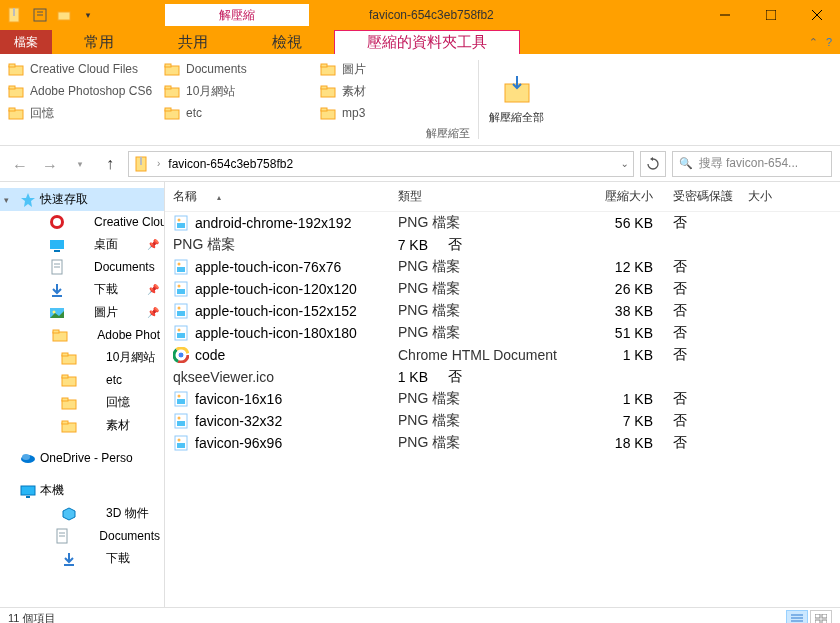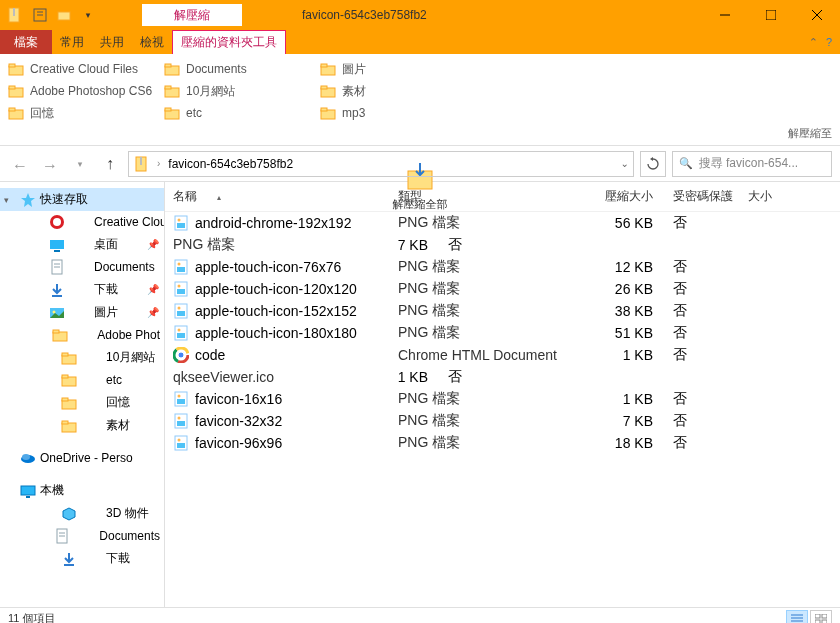--- a/index.html
+++ b/index.html
@@ -3,33 +3,33 @@
 <meta charset="utf-8">
 <style>
 * { margin: 0; padding: 0; box-sizing: border-box; font-family: "Microsoft JhengHei", "Segoe UI", sans-serif; }
 body { width: 840px; height: 623px; overflow: hidden; background: #fff; }
 
 .titlebar { height: 30px; background: #ffa000; display: flex; align-items: center; }
 .titlebar-left { display: flex; align-items: center; gap: 6px; padding-left: 6px; }
 .titlebar-icon { width: 16px; height: 16px; display: flex; align-items: center; justify-content: center; }
 .qat { display: flex; gap: 8px; margin-left: 4px; }
 .qat-btn { width: 16px; height: 16px; display: flex; align-items: center; justify-content: center; }
-.titlebar-tab { margin-left: 40px; height: 22px; background: #fff; padding: 2px 32px; font-size: 12px; color: #c2185b; display: flex; align-items: center; align-self: flex-end; }
+.titlebar-tab { margin-left: 63px; height: 22px; background: #fff; padding: 2px 54px; font-size: 12px; color: #c2185b; display: flex; align-items: center; align-self: flex-end; }
 .titlebar-title { flex: 1; text-align: left; font-size: 12px; color: #333; padding-left: 60px; }
 .sys-buttons { display: flex; }
 .sys-btn { width: 46px; height: 30px; display: flex; align-items: center; justify-content: center; font-size: 12px; }
 
 .tabs-row { height: 24px; background: #ffa000; display: flex; align-items: center; }
 .file-tab { background: #c0392b; color: #fff; padding: 4px 14px; font-size: 12px; height: 24px; display: flex; align-items: center; }
-.ribbon-tab { padding: 4px 8px; font-size: 12px; color: #333; height: 24px; display: flex; align-items: center; }
+.ribbon-tab { padding: 4px 32px; font-size: 15px; color: #333; height: 24px; display: flex; align-items: center; }
 .ribbon-tab.active { background: #fff; border: 1px solid #e91e63; border-bottom: none; color: #c2185b; }
 .tabs-spacer { flex: 1; }
 .tabs-right { display: flex; gap: 8px; padding-right: 8px; align-items: center; font-size: 11px; color: #333; }
 
-.ribbon { height: 92px; background: #fff; border-bottom: 1px solid #e0e0e0; display: flex; flex-direction: column; }
+.ribbon { height: 92px; background: #fff; border-bottom: 1px solid #e0e0e0; display: flex; }
 .ribbon-section { display: flex; flex-direction: column; padding: 4px 8px; }
 .ribbon-grid { flex: 1; display: grid; grid-template-columns: repeat(3, 150px); grid-template-rows: repeat(3, 22px); gap: 0 6px; }
 .ribbon-item { display: flex; align-items: center; gap: 6px; font-size: 12px; color: #555; }
 .ribbon-folder-icon { width: 16px; height: 16px; }
 .ribbon-label { text-align: right; font-size: 11px; color: #666; padding-top: 2px; }
 .ribbon-sep { width: 1px; background: #e0e0e0; margin: 6px 0; }
 .ribbon-big { display: flex; flex-direction: column; align-items: center; justify-content: center; padding: 4px 10px; gap: 4px; }
 .ribbon-big-icon { width: 32px; height: 32px; }
 .ribbon-big-label { font-size: 11px; text-align: center; color: #333; }
 

